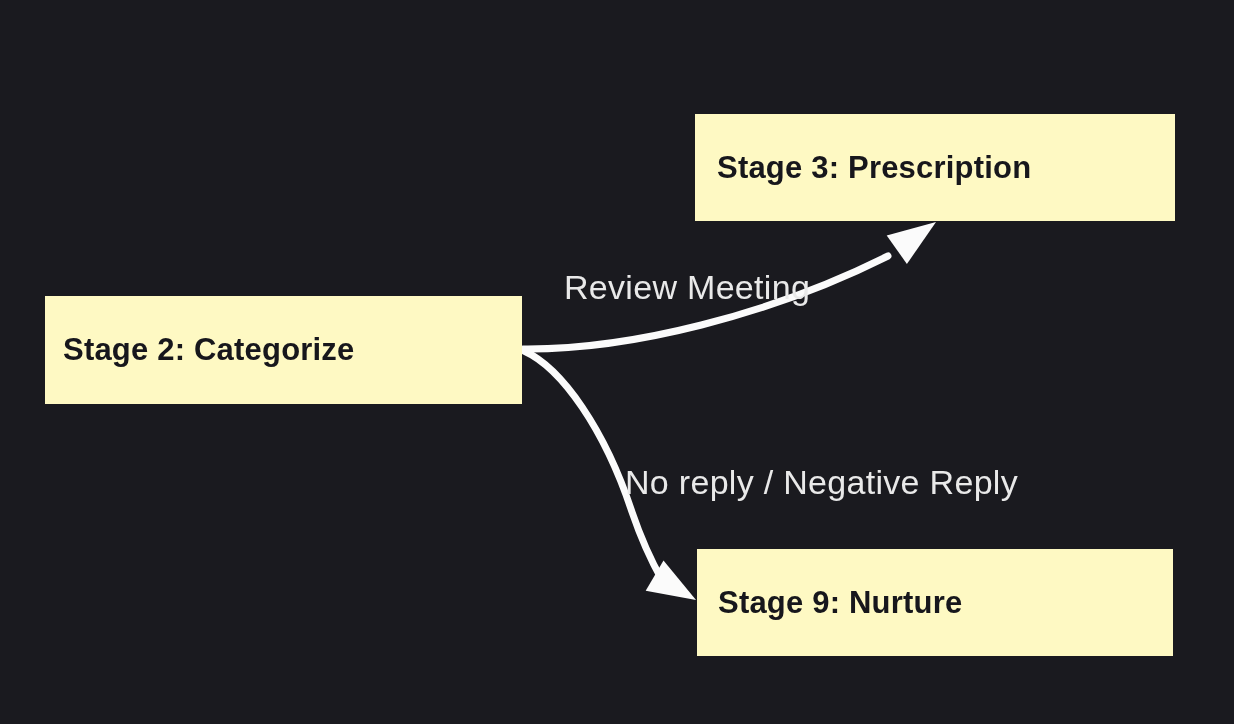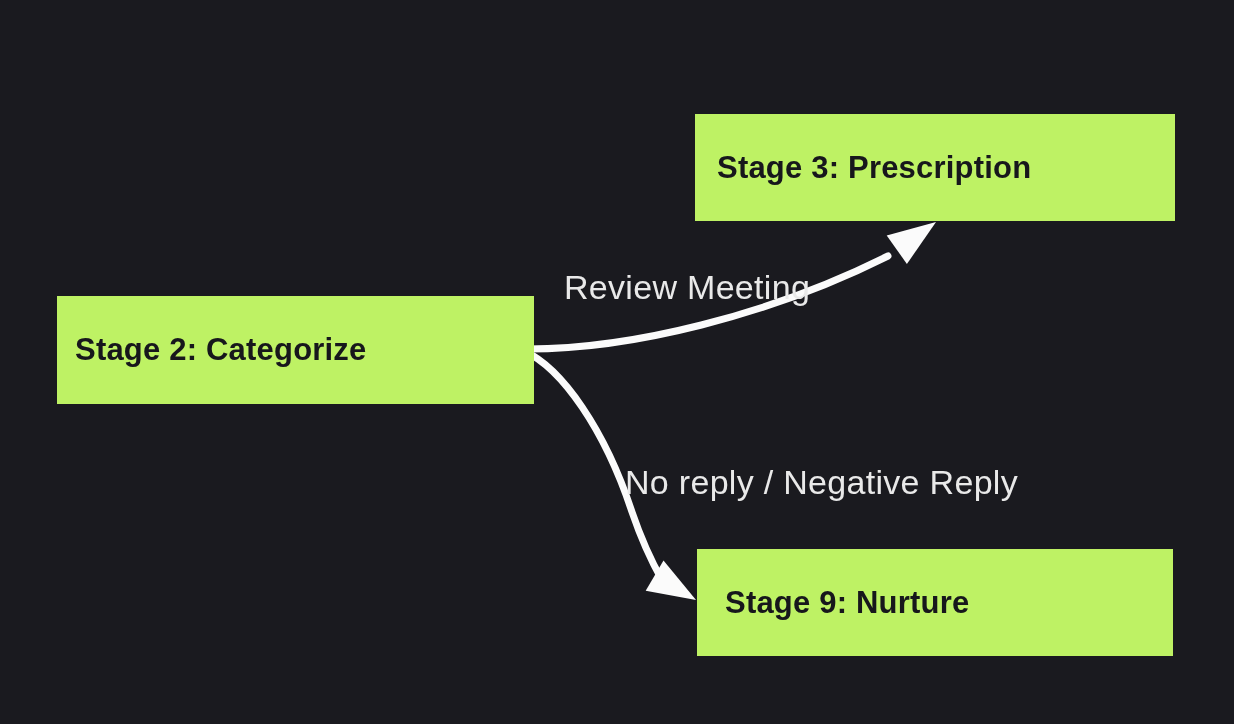--- a/index.html
+++ b/index.html
@@ -33,32 +33,32 @@
     stroke-linecap: round;
   }
 
   .edge-head {
     fill: #fbfbfb;
     stroke: none;
   }
 
   .node {
     position: absolute;
-    background: #bef264;
+    background: #fef9c3;
     color: #17171c;
     display: flex;
     align-items: center;
     font-weight: bold;
     font-size: 31px;
     letter-spacing: 0.2px;
   }
 
-  .node-stage2 { left: 45px;  top: 296px; width: 477px; height: 108px; padding-left: 18px; margin-left: 12px; }
+  .node-stage2 { left: 45px;  top: 296px; width: 477px; height: 108px; padding-left: 18px; }
   .node-stage3 { left: 695px; top: 114px; width: 480px; height: 107px; padding-left: 22px; }
-  .node-stage9 { left: 697px; top: 549px; width: 476px; height: 107px; padding-left: 28px; }
+  .node-stage9 { left: 697px; top: 549px; width: 476px; height: 107px; padding-left: 21px; }
 
   .edge-label {
     position: absolute;
     color: #e9e9e9;
     font-size: 34px;
     font-weight: 400;
     white-space: nowrap;
     letter-spacing: 0.3px;
   }
 

